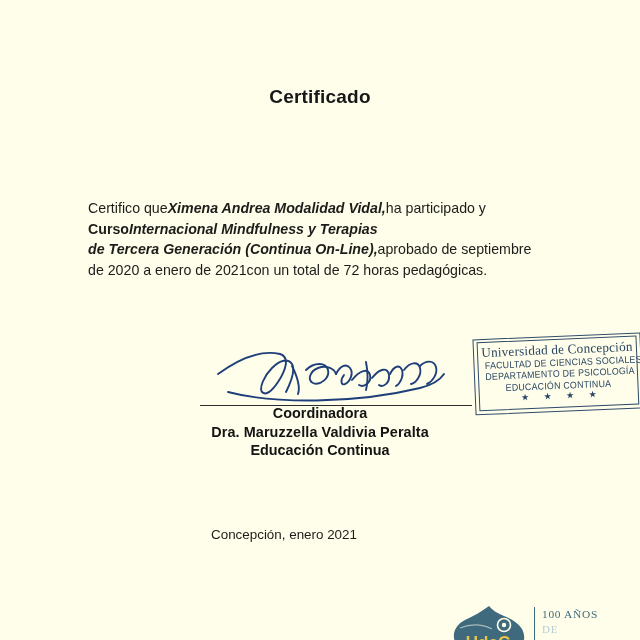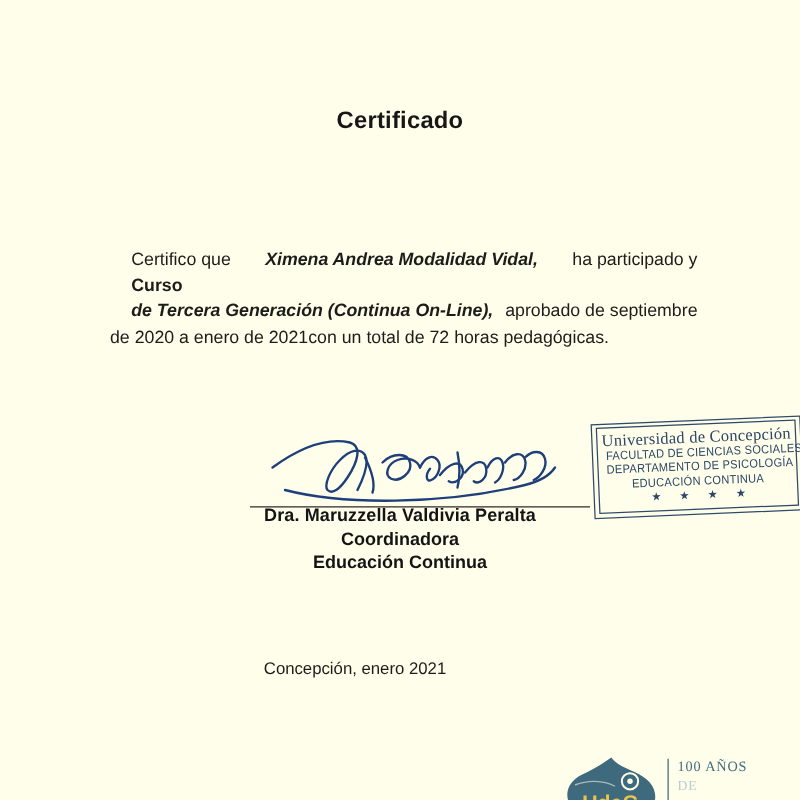--- a/index.html
+++ b/index.html
@@ -47,23 +47,21 @@
     line-height: 20.5px;
     text-align: justify;
     color: #1c1c1a;
   }
   .body-line {
     display: block;
     white-space: nowrap;
   }
   .body-line.justify {
     display: flex;
-    justify-content: space-between;
-    white-space: nowrap;
-    margin-left: 17px;
+    white-space: nowrap;
   }
   .seg-bi { font-weight: bold; font-style: italic; }
   .seg-b  { font-weight: bold; }
   .seg-n  { font-weight: normal; font-style: normal; }
 
   
   .sig-wrap {
     position: absolute;
     top: 348px;
     left: 196px;
@@ -217,20 +215,21 @@
   <div class="body-block">
 
     <span class="body-line justify">
       <span class="seg-n">Certifico que</span>
       <span class="seg-bi">Ximena Andrea Modalidad Vidal,</span>
       <span class="seg-n">ha participado y</span>
     </span>
 
     <span class="body-line justify">
       <span class="seg-b">Curso</span>
+      <span class="seg-bi">Internacional Mindfulness y Terapias</span>
     </span>
 
     <span class="body-line justify">
       <span class="seg-bi">de Tercera Generación (Continua On-Line),</span>
       <span class="seg-n">aprobado de septiembre</span>
     </span>
 
     <span class="body-line">de 2020 a enero de 2021con un total de 72 horas pedagógicas.</span>
   </div>
 
@@ -249,22 +248,22 @@
         <path d="M176 26 C 180 18, 186 16, 188 22 C 190 28, 186 36, 182 38"></path>
         <path d="M190 22 C 196 14, 204 13, 206 20 C 208 27, 202 35, 197 36"></path>
         <path d="M206 18 C 212 12, 220 12, 222 19 C 224 26, 218 34, 213 36"></path>
         <path d="M14 44 C 60 56, 140 56, 206 40 C 218 37, 226 32, 230 26"></path>
       </g>
     </svg>
     <div class="sig-rule"></div>
   </div>
 
   <div class="sig-names">
+    <span class="ln">Coordinadora</span>
     <span class="ln n1">Dra.  Maruzzella Valdivia Peralta</span>
-    <span class="ln">Coordinadora</span>
     <span class="ln">Educación Continua</span>
   </div>
 
   <div class="stamp">
     <div class="stamp-inner">
       <div class="stamp-l1">Universidad de Concepción</div>
       <div class="stamp-l2">FACULTAD DE CIENCIAS SOCIALES</div>
       <div class="stamp-l3">DEPARTAMENTO DE PSICOLOGÍA</div>
       <div class="stamp-l4">EDUCACIÓN CONTINUA</div>
       <div class="stamp-stars">★ ★ ★ ★</div>

